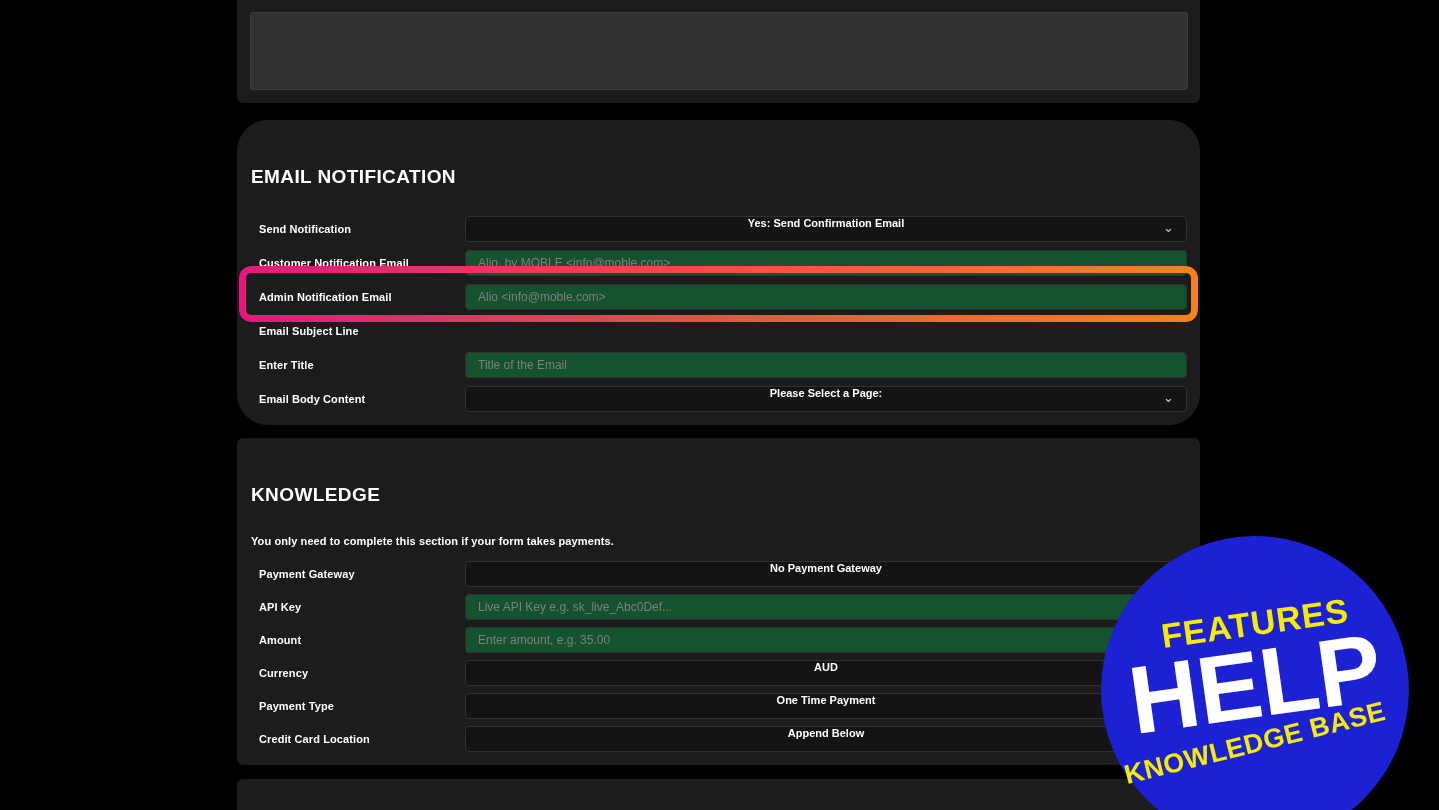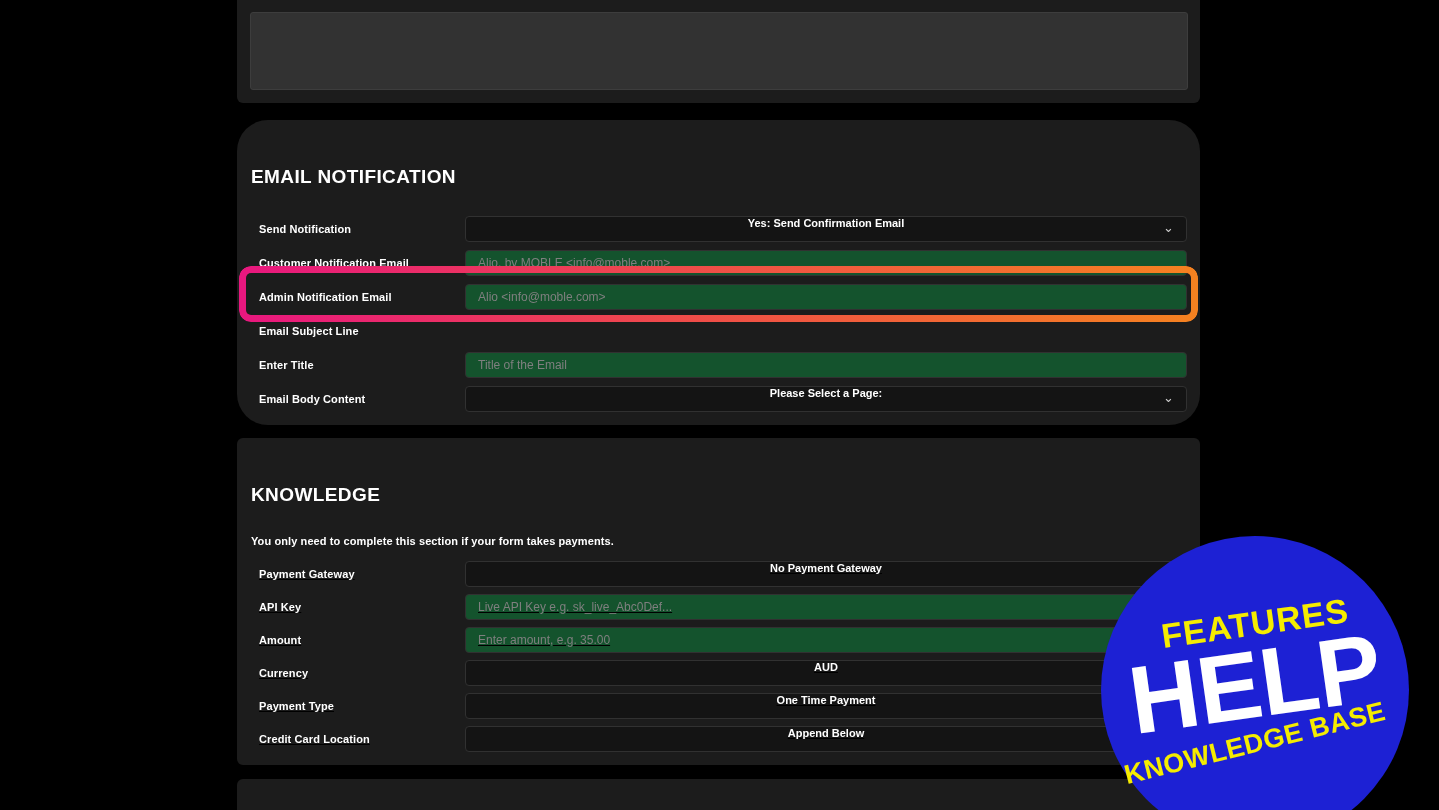--- a/index.html
+++ b/index.html
@@ -18,21 +18,21 @@
     background:#323232;border:1px solid #3d3d3d;border-radius:3px;box-sizing:border-box;
   }
   
   .email-panel{top:120px;height:305px;padding:46px 13px 0 14px;border-radius:31px;}
   .payments-panel{top:438px;height:327px;padding:46px 13px 0 14px;}
   .bottom-panel{top:779px;height:60px;}
   .section-title{
     margin:0;color:#fff;font-size:19px;font-weight:600;letter-spacing:.4px;
   }
   .rows{margin-top:28px;display:flex;flex-direction:column;gap:8px;}
-  .payments-panel .rows{margin-top:14px;gap:7px;text-decoration:underline;}
+  .payments-panel .rows{margin-top:14px;gap:7px;}
   .note{
     margin:29px 0 0 0;color:#fff;font-size:11px;font-weight:700;letter-spacing:.1px;
   }
   .row{display:flex;align-items:center;height:26px;margin-left:8px;}
   .lbl{
     width:206px;flex:0 0 206px;color:#fff;font-size:11px;font-weight:700;letter-spacing:.1px;
   }
   .field-select{
     position:relative;flex:1;height:26px;background:#141414;border:1px solid #313131;
     border-radius:4px;display:flex;align-items:flex-start;justify-content:center;

